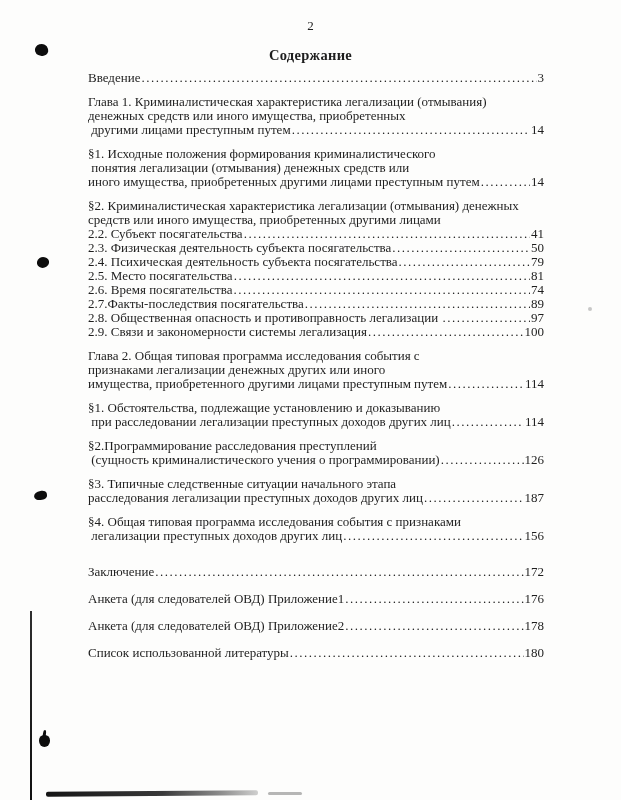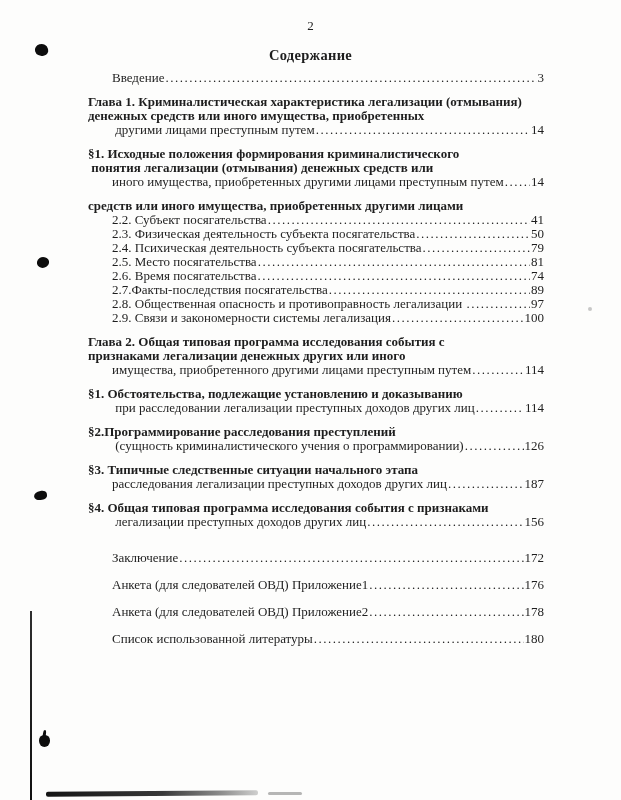--- a/index.html
+++ b/index.html
@@ -29,26 +29,26 @@
   }
   .toc{
     margin:7px 77px 0 88px;
     font-size:13px;
     line-height:14px;
   }
   .entry{margin-top:0;}
   .entry.para{margin-top:10px;}
   .entry.wide{margin-top:22px;}
   .entry.end{margin-top:13px;}
-  .line{white-space:pre-wrap;font-weight:bold;}
+  .line{white-space:pre-wrap;}
   .lastline{
     display:flex;
     align-items:baseline;
   }
-  .lastline .t{flex:0 0 auto; white-space:pre;margin-left:24px;}
+  .lastline .t{flex:0 0 auto; white-space:pre;}
   .dots{
     flex:1 1 auto;
     overflow:hidden;
     white-space:nowrap;
     letter-spacing:1.5px;
     margin:0 1px;
   }
   .dots::after{
     content:"..........................................................................................................................................................................";
   }
@@ -113,20 +113,21 @@
       <div class="line">§1. Исходные положения формирования криминалистического</div>
         <div class="line"> понятия легализации (отмывания) денежных средств или</div>
         <div class="lastline">
         <span class="t">иного имущества, приобретенных другими лицами преступным путем</span>
         <span class="dots"></span>
         <span class="pg">14</span>
       </div>
     </div>
 
     <div class="entry para">
+      <div class="line">§2. Криминалистическая характеристика легализации (отмывания) денежных</div>
         <div class="line">средств или иного имущества, приобретенных другими лицами</div>
     </div>
 
 
     <div class="entry">
       <div class="lastline">
         <span class="t">2.2. Субъект посягательства</span>
         <span class="dots"></span>
         <span class="pg">41</span>
       </div>

